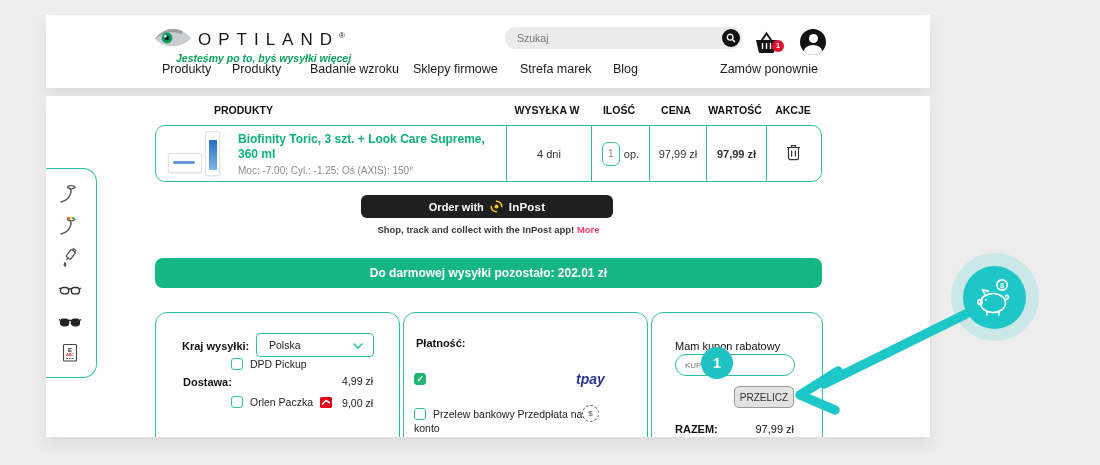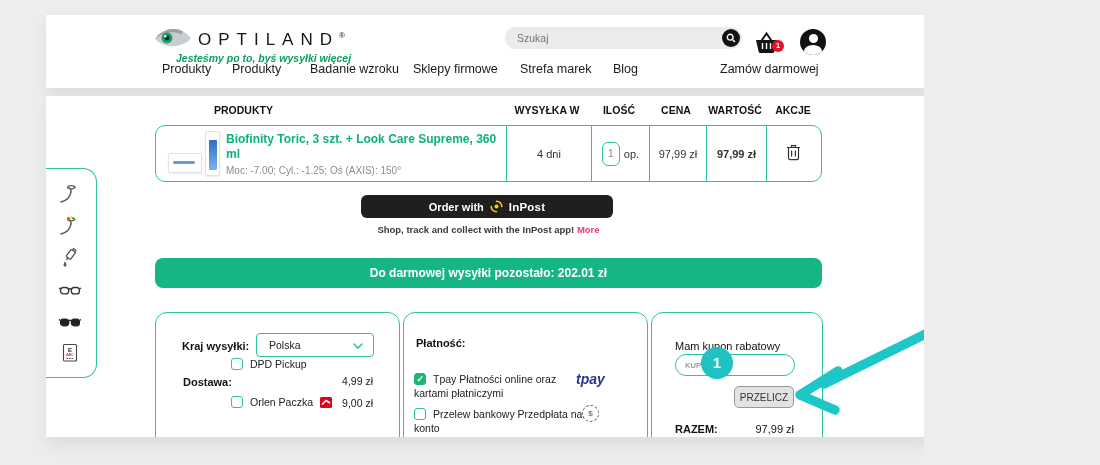--- a/index.html
+++ b/index.html
@@ -1,18 +1,18 @@
 <!DOCTYPE html>
 <html><head>
 <meta charset="utf-8">
 <style>
   * { margin:0; padding:0; box-sizing:border-box; }
   html,body { background:#ededed; }
   body { font-family:"Liberation Sans", sans-serif; }
-  #page { position:relative; width:924px; height:465px; background:#ededed; overflow:hidden; }
+  #page { position:relative; width:1100px; height:465px; background:#ededed; overflow:hidden; }
 
   
   #hdr { position:absolute; left:46px; top:15px; width:884px; height:73px; background:#fff;
          box-shadow:0 8px 14px rgba(0,0,0,.07); }
   #logo { position:absolute; left:108px; top:8px; width:240px; height:52px; cursor:pointer; }
   #eyeicon { position:absolute; left:0; top:3px; }
   #brandname { position:absolute; left:44px; top:7px; font-size:17px; font-weight:500; letter-spacing:7px; color:#161616; }
   #brandname sup { font-size:8px; letter-spacing:0; }
   #tagline { position:absolute; left:22px; top:29px; font-size:10.5px; font-style:italic; font-weight:700; color:#0aa05e; white-space:nowrap; }
 
@@ -44,21 +44,21 @@
   #rail .ric { width:24px; height:24px; display:flex; align-items:center; justify-content:center; cursor:pointer; }
 
   
   .th { position:absolute; top:8px; font-size:10.5px; font-weight:700; color:#111; white-space:nowrap; }
   #th0{left:168px} .thc{transform:translateX(-50%);}
   #th1{left:501px} #th2{left:573px} #th3{left:630px} #th4{left:689px} #th5{left:747px}
 
   #prow { position:absolute; left:109px; top:29px; width:667px; height:57px; border:1.5px solid #2fc2a1; border-radius:10px;
           display:grid; grid-template-columns:350px 85px 58px 57px 60px 54px; }
   #prow .cell { display:flex; align-items:center; justify-content:center; border-left:1.5px solid #2fc2a1; font-size:11px; color:#333; }
-  #prow .cell.first { border-left:none; justify-content:flex-start; padding-left:12px; gap:0; }
+  #prow .cell.first { border-left:none; justify-content:flex-start; padding-left:12px; gap:12px; }
   .thumb { position:relative; width:58px; height:46px; flex:0 0 58px; }
   .thumb .flat { position:absolute; left:0; bottom:4px; width:34px; height:20px; background:#fff; border:1px solid #dfe3e6;
                  border-radius:2px; box-shadow:0 1px 2px rgba(0,0,0,.08); }
   .thumb .flat::after { content:""; position:absolute; left:4px; top:7px; width:22px; height:3px; background:#2b6fc0; opacity:.7; border-radius:2px; }
   .thumb .tall { position:absolute; right:6px; top:0; width:15px; height:45px; background:#fff; border:1px solid #dfe3e6;
                  border-radius:2px; box-shadow:0 1px 2px rgba(0,0,0,.08); }
   .thumb .tall::after { content:""; position:absolute; left:2.5px; top:8px; width:8px; height:30px;
                  background:linear-gradient(#2a6fc0,#7db5e8); border-radius:1px; }
   .ptext .title { font-size:12px; font-weight:700; color:#0db17c; line-height:1.25; }
   .ptext .specs { font-size:10px; color:#8b8b8b; margin-top:3px; }
@@ -162,21 +162,21 @@
       <span class="body"></span>
     </div>
 
     <nav>
       <span class="nv" id="nv0">Produkty</span>
       <span class="nv" id="nv1">Produkty</span>
       <span class="nv" id="nv2">Badanie wzroku</span>
       <span class="nv" id="nv3">Sklepy firmowe</span>
       <span class="nv" id="nv4">Strefa marek</span>
       <span class="nv" id="nv5">Blog</span>
-      <span class="nv" id="nv6">Zamów darmowej</span>
+      <span class="nv" id="nv6">Zamów ponownie</span>
     </nav>
   </header>
 
   <main id="main">
 
     <aside id="rail">
       <span class="ric">
         <svg width="22" height="22" viewBox="0 0 22 22" fill="none" stroke="#5a5a5a" stroke-width="1.3" stroke-linecap="round">
           <path d="M2 20 C7 19 11 15 12 10"></path>
             <path d="M12 10 C12.3 8.3 11.6 7 10.5 6"></path>
@@ -302,21 +302,21 @@
             <path d="M2 7.5 L6 3.5 L10 6" stroke="#fff" stroke-width="1.6" fill="none"></path>
           </svg>
       </div>
       <span class="price" style="top:84px">9,00 zł</span>
 
     </div>
 
     <div class="box" id="box2">
       <div class="lbl" style="left:12px;top:24px">Płatność:</div>
       <div class="pay-opt" style="top:59px">
-        <span class="cb on"></span><span>Tpay Płatności online oraz kartami płatniczymi</span>
+        <span class="cb on"></span>
       </div>
       <span id="tpay-logo">tpay</span>
       <div class="pay-opt" style="top:94px">
         <span class="cb"></span><span>Przelew bankowy Przedpłata na konto</span>
       </div>
       <span id="coin">$</span>
     </div>
 
     <div class="box" id="box3">
       <div class="lbl" style="left:23px;top:27px;font-weight:400">Mam kupon rabatowy</div>

